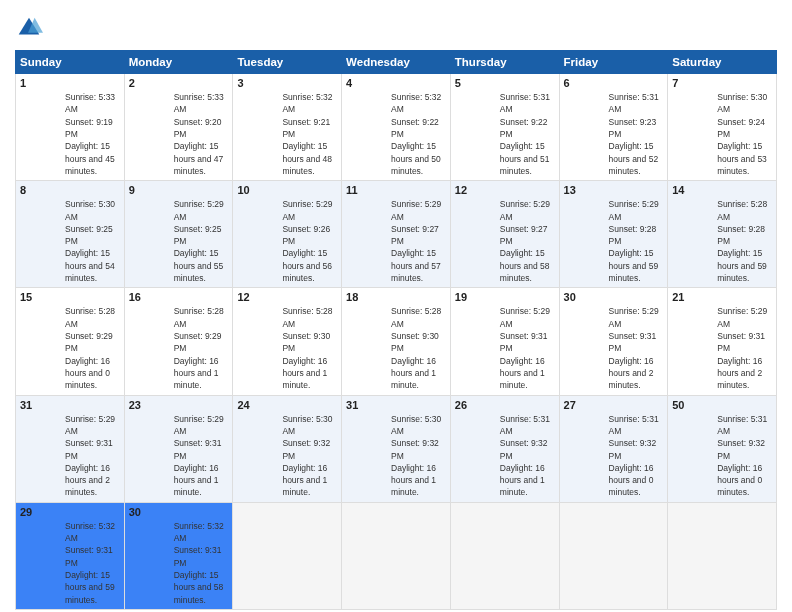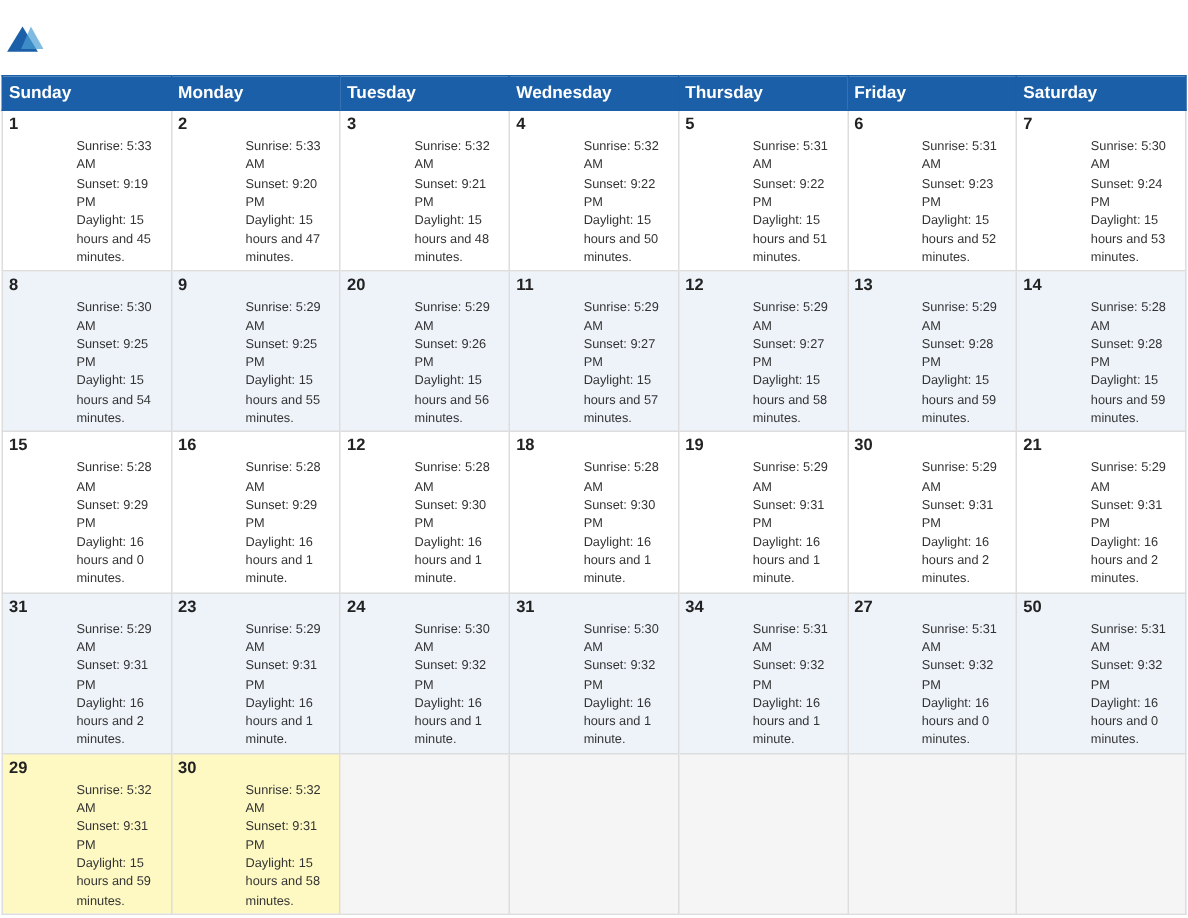--- a/index.html
+++ b/index.html
@@ -6,21 +6,21 @@
     body {
       font-family: Arial, sans-serif;
       background: #fff;
       width: 792px;
       height: 612px;
       overflow: hidden;
     }
     .page {
       width: 792px;
       height: 452px;
-      padding: 10px 1px;
+      padding: 10px 15px;
       display: flex;
       flex-direction: column;
     }
     .header {
       display: flex;
       justify-content: space-between;
       align-items: flex-start;
       margin-bottom: 8px;
     }
     .logo {
@@ -73,21 +73,21 @@
     .calendar td {
       vertical-align: top;
       padding: 3px 4px;
       border: 1px solid #ddd;
       font-size: 8.5px;
       color: #333;
       background: #fff;
       height: 85px;
     }
     .calendar tr:last-child td {
-      background: #fef9c3;
+      background: #3b82f6;
     }
     .day-num {
       font-size: 11px;
       font-weight: bold;
       margin-bottom: 2px;
       color: #222;
     }
     .day-info {
       line-height: 1.45;
       color: #333;
@@ -168,21 +168,21 @@
         <tr class="row-even">
           <td>
             <div class="day-num">8</div>
             <div class="day-info">Sunrise: 5:30 AM<br>Sunset: 9:25 PM<br>Daylight: 15 hours and 54 minutes.</div>
           </td>
           <td>
             <div class="day-num">9</div>
             <div class="day-info">Sunrise: 5:29 AM<br>Sunset: 9:25 PM<br>Daylight: 15 hours and 55 minutes.</div>
           </td>
           <td>
-            <div class="day-num">20</div>
+            <div class="day-num">10</div>
             <div class="day-info">Sunrise: 5:29 AM<br>Sunset: 9:26 PM<br>Daylight: 15 hours and 56 minutes.</div>
           </td>
           <td>
             <div class="day-num">11</div>
             <div class="day-info">Sunrise: 5:29 AM<br>Sunset: 9:27 PM<br>Daylight: 15 hours and 57 minutes.</div>
           </td>
           <td>
             <div class="day-num">12</div>
             <div class="day-info">Sunrise: 5:29 AM<br>Sunset: 9:27 PM<br>Daylight: 15 hours and 58 minutes.</div>
           </td>
@@ -236,21 +236,21 @@
           </td>
           <td>
             <div class="day-num">24</div>
             <div class="day-info">Sunrise: 5:30 AM<br>Sunset: 9:32 PM<br>Daylight: 16 hours and 1 minute.</div>
           </td>
           <td>
             <div class="day-num">31</div>
             <div class="day-info">Sunrise: 5:30 AM<br>Sunset: 9:32 PM<br>Daylight: 16 hours and 1 minute.</div>
           </td>
           <td>
-            <div class="day-num">34</div>
+            <div class="day-num">26</div>
             <div class="day-info">Sunrise: 5:31 AM<br>Sunset: 9:32 PM<br>Daylight: 16 hours and 1 minute.</div>
           </td>
           <td>
             <div class="day-num">27</div>
             <div class="day-info">Sunrise: 5:31 AM<br>Sunset: 9:32 PM<br>Daylight: 16 hours and 0 minutes.</div>
           </td>
           <td>
             <div class="day-num">50</div>
             <div class="day-info">Sunrise: 5:31 AM<br>Sunset: 9:32 PM<br>Daylight: 16 hours and 0 minutes.</div>
           </td>

